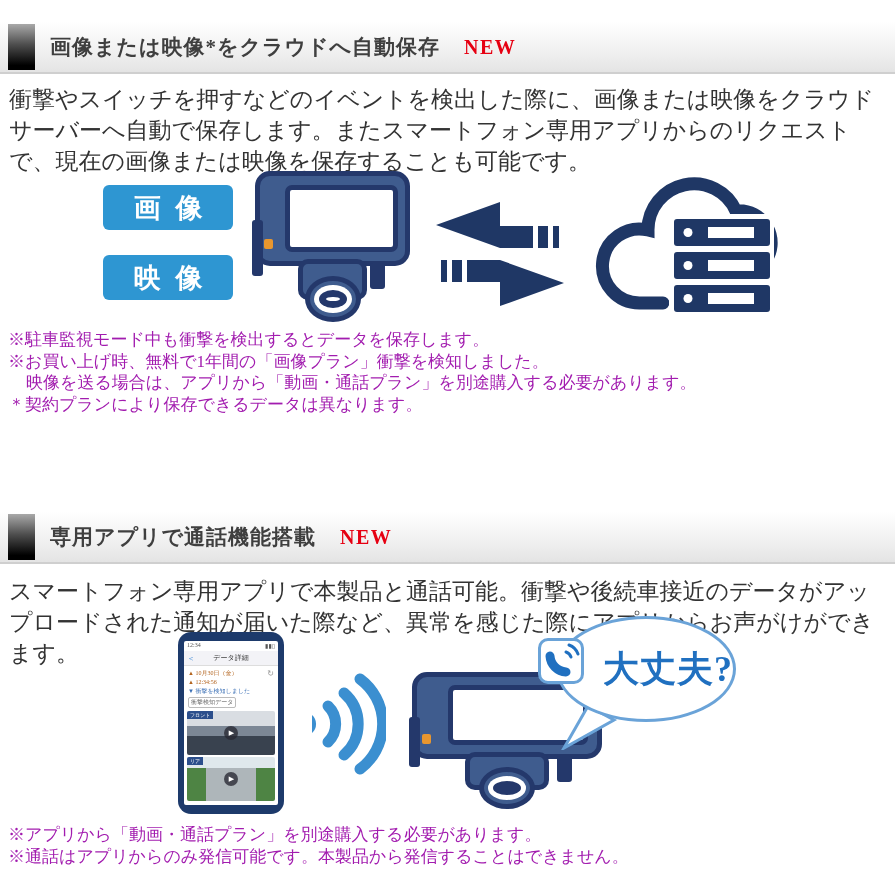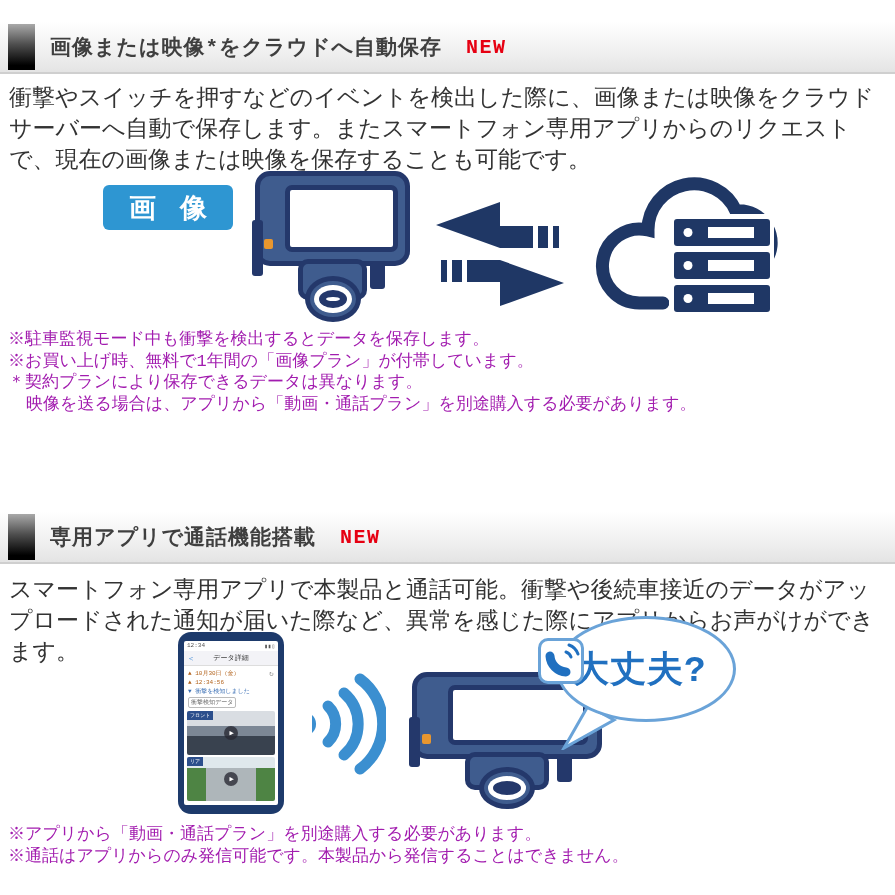--- a/index.html
+++ b/index.html
@@ -1,17 +1,17 @@
 <!DOCTYPE html>
 <html><head>
 <meta charset="utf-8">
 <style>
   html,body{margin:0;padding:0;background:#fff;}
   .page{position:relative;width:895px;height:895px;background:#ffffff;overflow:hidden;
-        font-family:Liberation Mono, monospace;}
+        font-family:Liberation Serif, serif;}
 
   
   .sec-hdr{position:absolute;left:0;right:0;height:50px;
            background:linear-gradient(#ffffff,#ededed 70%,#e4e4e4);
            border-bottom:2px solid #cfcfcf;display:flex;align-items:center;}
   .hdr-block{width:27px;height:46px;margin-left:8px;flex:0 0 auto;
              background:linear-gradient(180deg,#a9a9a9,#4d4d4d 45%,#000 90%);}
   .hdr-title{margin-left:15px;font-size:21px;font-weight:bold;color:#3f3f3f;letter-spacing:1px;}
   .hdr-new{margin-left:24px;font-size:20px;font-weight:bold;color:#e60012;letter-spacing:1.5px;}
 
@@ -70,21 +70,21 @@
            linear-gradient(90deg,#4e8444 0 22%,#aeb6ba 22% 78%,#4e8444 78%);background-color:#aeb6ba;}
   .t-chip{position:absolute;left:0;top:0;background:#2c4f8c;color:#fff;font-size:5px;
           padding:1px 3px;}
   .t-play{position:absolute;left:50%;top:50%;transform:translate(-50%,-50%);width:14px;height:14px;
           background:rgba(40,40,50,.78);border-radius:50%;color:#fff;font-size:7px;
           display:flex;align-items:center;justify-content:center;padding-left:1px;box-sizing:border-box;}
 
   
   .bubble{position:absolute;left:556px;top:616px;width:174px;height:100px;background:#fff;
           border:3px solid #6aa3d8;border-radius:50%;display:flex;align-items:center;
-          justify-content:flex-start;z-index:3;}
+          justify-content:flex-end;z-index:3;}
   .bubble-text{font-size:36px;font-weight:bold;color:#2070c0;margin-left:14px;letter-spacing:1px;}
   .call-icon{position:absolute;left:538px;top:638px;width:46px;height:46px;background:#fff;
              border:3px solid #6aa3d8;border-radius:10px;z-index:4;box-sizing:border-box;}
   .tail{position:absolute;left:560px;top:704px;z-index:2;}
 
   .gfx{position:absolute;}
 </style>
 </head>
 <body>
 
@@ -92,20 +92,21 @@
 
   <div class="sec-hdr" style="top:22px;">
     <div class="hdr-block"></div>
     <div class="hdr-title">画像または映像*をクラウドへ自動保存</div>
     <div class="hdr-new">NEW</div>
   </div>
 
   <p class="body-text" style="top:84px;">衝撃やスイッチを押すなどのイベントを検出した際に、画像または映像をクラウドサーバーへ自動で保存します。またスマートフォン専用アプリからのリクエストで、現在の画像または映像を保存することも可能です。</p>
 
   <div class="tag" style="top:185px;">画 像</div>
+  <div class="tag" style="top:255px;">映 像</div>
 
   <div class="cam" style="left:255px;top:171px;width:155px;height:154px;">
     <div class="cam-body">
       <div class="cam-screen"></div>
     </div>
     <div class="cam-notch"></div>
     <div class="cam-btn"></div>
     <div class="cam-tab"></div>
     <div class="cam-pod"></div>
     <div class="cam-lens">
@@ -141,23 +142,23 @@
         <rect x="130" y="82" width="46" height="11"></rect>
       <circle cx="110" cy="120.5" r="4.5"></circle>
         <rect x="130" y="115" width="46" height="11"></rect>
       <circle cx="110" cy="153.5" r="4.5"></circle>
         <rect x="130" y="148" width="46" height="11"></rect>
     </g>
   </svg>
 
   <div class="notes" style="top:329px;">
     <div class="note">※駐車監視モード中も衝撃を検出するとデータを保存します。</div>
-    <div class="note">※お買い上げ時、無料で1年間の「画像プラン」が付帯しています。</div>
+    <div class="note">※お買い上げ時、無料で1年間の「画像プラン」衝撃を検知しました。</div>
+    <div class="note indent">映像を送る場合は、アプリから「動画・通話プラン」を別途購入する必要があります。</div>
     <div class="note">＊契約プランにより保存できるデータは異なります。</div>
-    <div class="note indent">映像を送る場合は、アプリから「動画・通話プラン」を別途購入する必要があります。</div>
   </div>
 
   <div class="sec-hdr" style="top:512px;text-align:right;">
     <div class="hdr-block"></div>
     <div class="hdr-title">専用アプリで通話機能搭載</div>
     <div class="hdr-new">NEW</div>
   </div>
 
   <p class="body-text" style="top:576px;">スマートフォン専用アプリで本製品と通話可能。衝撃や後続車接近のデータがアップロードされた通知が届いた際など、異常を感じた際にアプリからお声がけができます。</p>
 

